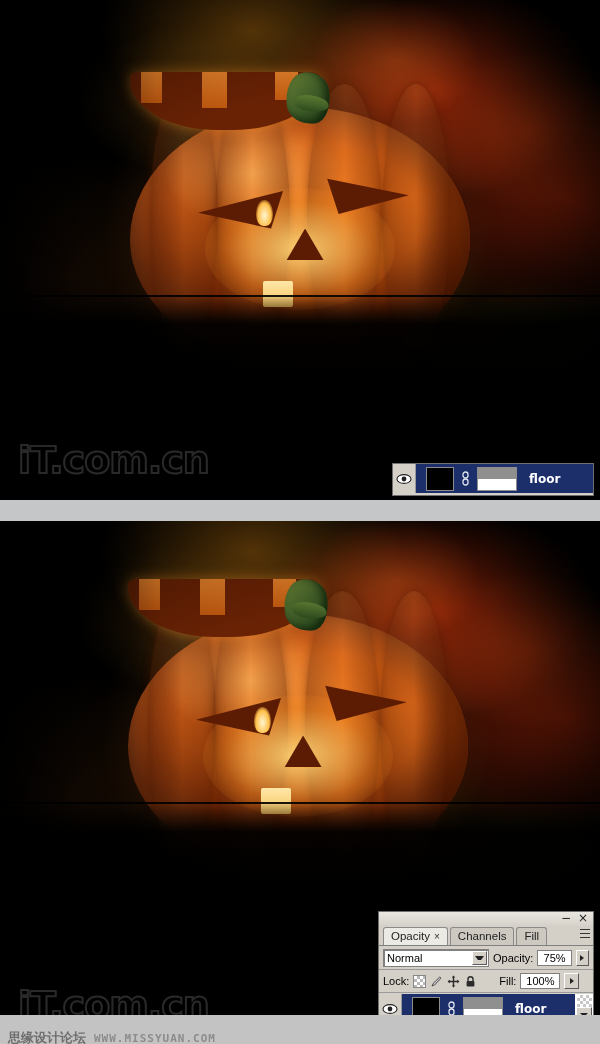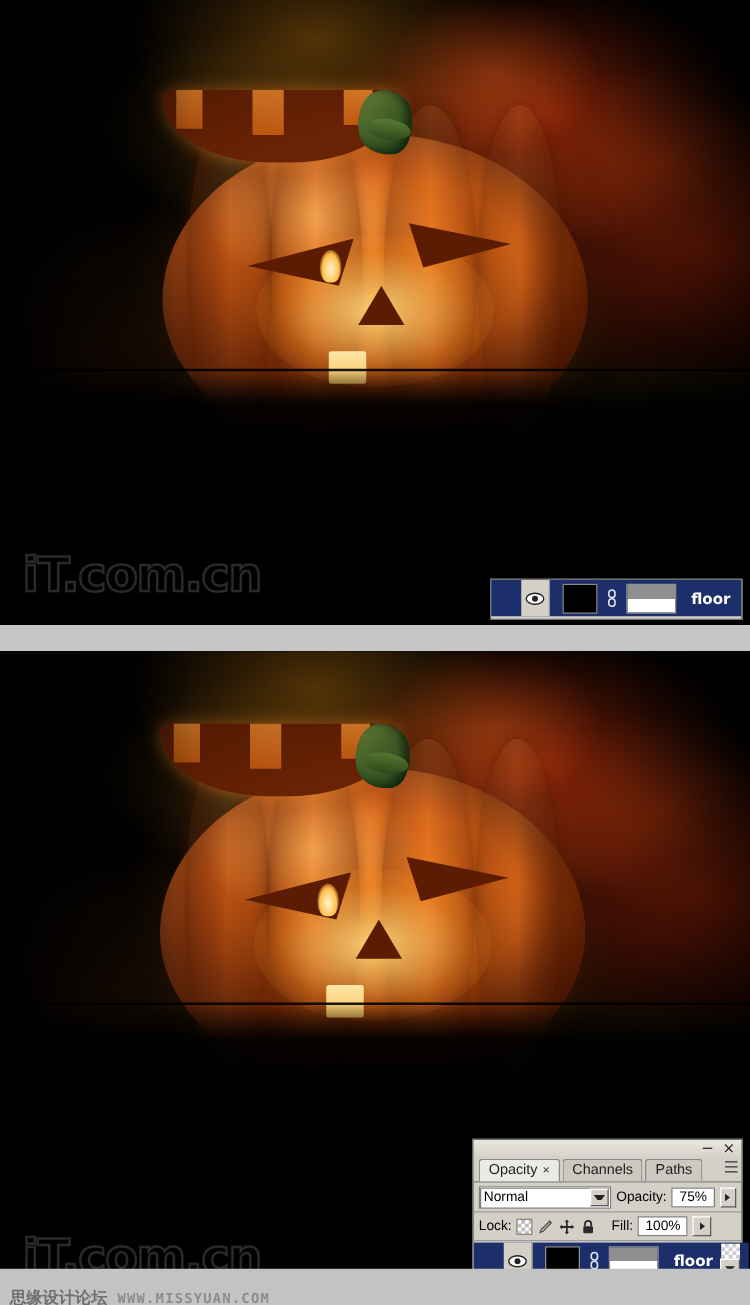--- a/index.html
+++ b/index.html
@@ -98,21 +98,21 @@
   .numbox{height:14px;background:#fff;border:1px solid #7f7f7f;display:flex;align-items:center;justify-content:center;font-size:11px;}
   .sbtn{width:13px;height:14px;background:#d4d0c8;border:1px solid #fff;border-right-color:#5a5a5a;border-bottom-color:#5a5a5a;display:flex;align-items:center;justify-content:center;}
   .sbtn .arrow{width:0;height:0;border-top:3px solid transparent;border-bottom:3px solid transparent;border-left:4px solid #222;}
 
   .lockicon{width:13px;height:13px;position:relative;}
   .checker{background-image:linear-gradient(45deg,#b9b9b9 25%,transparent 25%,transparent 75%,#b9b9b9 75%),linear-gradient(45deg,#b9b9b9 25%,#fff 25%,#fff 75%,#b9b9b9 75%);
       background-size:6px 6px;background-position:0 0,3px 3px;border:1px solid #888;box-sizing:border-box;}
 
   .ps-sep{height:1px;background:#9a9a9a;margin:1px 0;}
   .layers-list{background:#fff;position:relative;}
-  .layer-row{display:flex;align-items:center;height:30px;background:#1c2f6b;color:#fff;padding-left:24px;}
+  .layer-row{display:flex;align-items:center;height:30px;background:#1c2f6b;color:#fff;}
   .eyecell{width:22px;height:100%;background:#d4d0c8;display:flex;align-items:center;justify-content:center;
       border-right:1px solid #9a9a9a;}
   .thumb-black{width:26px;height:22px;background:#000;border:1px solid #8d8d8d;margin-left:10px;}
   .linkicon{width:9px;height:16px;margin-left:7px;position:relative;}
   .thumb-mask{width:38px;height:22px;margin-left:7px;border:1px solid #8d8d8d;
       background:linear-gradient(180deg,#8f8f8f 0 50%, #ffffff 50% 100%);}
   .layer-name{margin-left:12px;font-size:12px;font-weight:700;font-family:"DejaVu Sans",sans-serif;}
   .scrollbtn{position:absolute;right:1px;bottom:3px;width:14px;height:14px;background:#d4d0c8;
       border:1px solid #fff;border-right-color:#5a5a5a;border-bottom-color:#5a5a5a;display:flex;align-items:center;justify-content:center;}
   .scrollbtn .arrow{width:0;height:0;border-left:4px solid transparent;border-right:4px solid transparent;border-top:4px solid #222;}
@@ -218,21 +218,21 @@
     </div>
 
     <div class="ps-tabs">
       <div class="tab active">
         <span>Opacity</span><span class="x">×</span>
       </div>
       <div class="tab">
         <span>Channels</span>
       </div>
       <div class="tab">
-        <span>Paths</span>
+        <span>Fill</span>
       </div>
       <div class="panel-menu">
         <i style="top:1px"></i>
           <i style="top:5px"></i>
           <i style="top:9px"></i>
       </div>
     </div>
 
     <div class="ps-row" style="margin-top:2px;">
       <div class="combo" style="width:104px;">
@@ -262,21 +262,21 @@
         <svg width="13" height="13" viewBox="0 0 13 13">
             <path d="M6.5 0.5 L8.3 2.6 H7.2 V5.7 H10.3 V4.6 L12.4 6.5 L10.3 8.4 V7.3 H7.2 V10.4 H8.3 L6.5 12.5 L4.7 10.4 H5.8 V7.3 H2.7 V8.4 L0.6 6.5 L2.7 4.6 V5.7 H5.8 V2.6 H4.7 Z" fill="#2b2b2b"></path>
           </svg>
       </div>
       <div class="lockicon">
         <svg width="13" height="13" viewBox="0 0 13 13">
             <path d="M4 6 V4.2 a2.5 2.5 0 0 1 5 0 V6" fill="none" stroke="#2b2b2b" stroke-width="1.4"></path>
             <rect x="2.6" y="6" width="7.8" height="5.6" rx="1" fill="#2b2b2b"></rect>
           </svg>
       </div>
-      <div class="lbl" style="margin-left:8px;text-align:center;">Fill:</div>
+      <div class="lbl" style="margin-left:18px;text-align:center;">Fill:</div>
       <div class="numbox" style="width:38px;">100%</div>
       <div class="sbtn">
           <span class="arrow"></span>
         </div>
     </div>
 
     <div class="ps-sep"></div>
 
     <div class="layers-list" style="height:32px;">
       <div class="chk-corner"></div>

